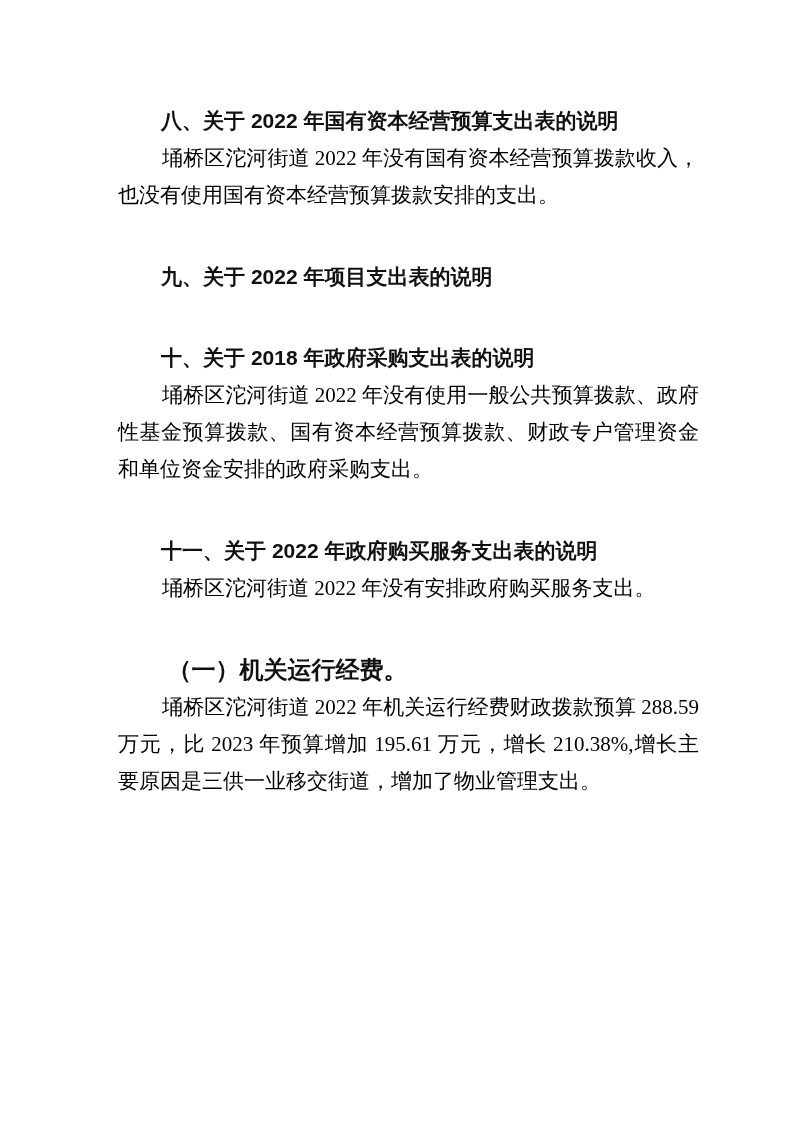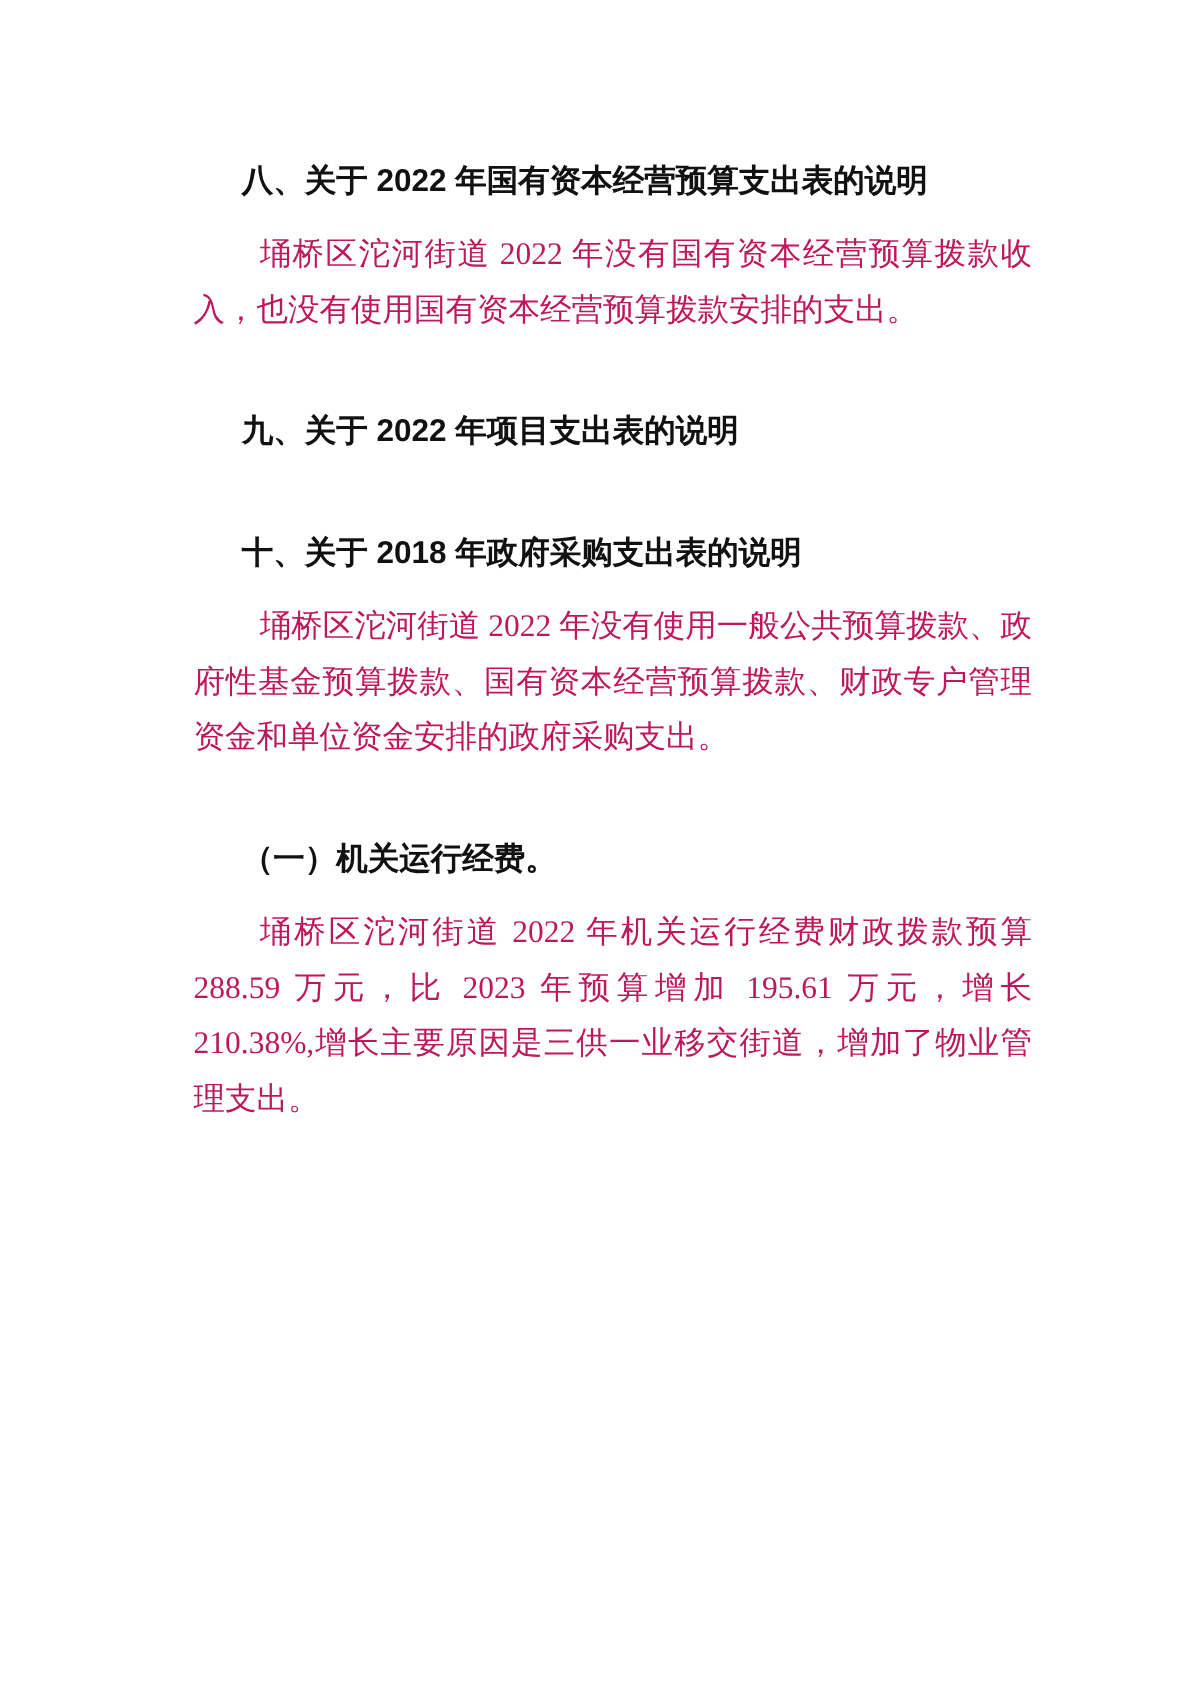--- a/index.html
+++ b/index.html
@@ -32,33 +32,33 @@
     font-size: 21px;
     line-height: 37px;
     margin: 0;
     text-indent: 2.1em;
     text-align: left;
     color: #111111;
   }
   .sec-subheading {
     font-family: "Liberation Sans", "DejaVu Sans", sans-serif;
     font-weight: 700;
-    font-size: 21px;
+    font-size: 24px;
     line-height: 37px;
     margin: 0;
     text-indent: 2.1em;
     text-align: left;
     color: #111111;
   }
   .body-para {
-    margin: 12px;
+    margin: 1px;
     text-indent: 2.1em;
     text-align: justify;
     text-justify: inter-ideograph;
-    color: #be185d;
+    color: #000000;
   }
 </style>
 </head>
 <body>
 
 <div class="page">
   <div class="content">
 
     <div class="section">
       <h2 class="sec-heading">八、关于 2022 年国有资本经营预算支出表的说明</h2>
@@ -67,20 +67,24 @@
 
     <div class="section">
       <h2 class="sec-heading">九、关于 2022 年项目支出表的说明</h2>
     </div>
 
     <div class="section">
       <h2 class="sec-heading">十、关于 2018 年政府采购支出表的说明</h2>
       <p class="body-para">埇桥区沱河街道 2022 年没有使用一般公共预算拨款、政府性基金预算拨款、国有资本经营预算拨款、财政专户管理资金和单位资金安排的政府采购支出。</p>
     </div>
 
+    <div class="section">
+      <h2 class="sec-heading">十一、关于 2022 年政府购买服务支出表的说明</h2>
+      <p class="body-para">埇桥区沱河街道 2022 年没有安排政府购买服务支出。</p>
+    </div>
 
     <div class="section">
       <h3 class="sec-subheading">（一）机关运行经费。</h3>
       <p class="body-para">埇桥区沱河街道 2022 年机关运行经费财政拨款预算 288.59 万元，比 2023 年预算增加 195.61 万元，增长 210.38%,增长主要原因是三供一业移交街道，增加了物业管理支出。</p>
     </div>
 
   </div>
 </div>
 
 </body></html>

